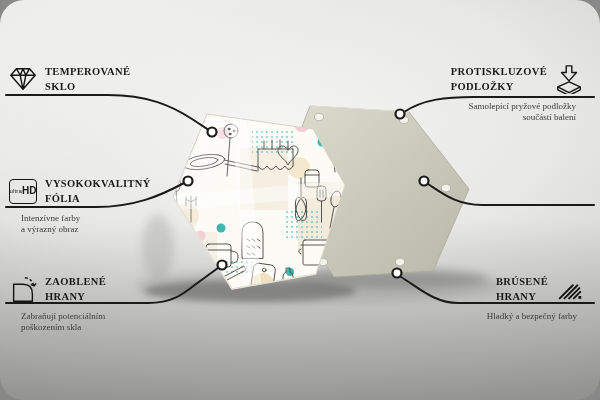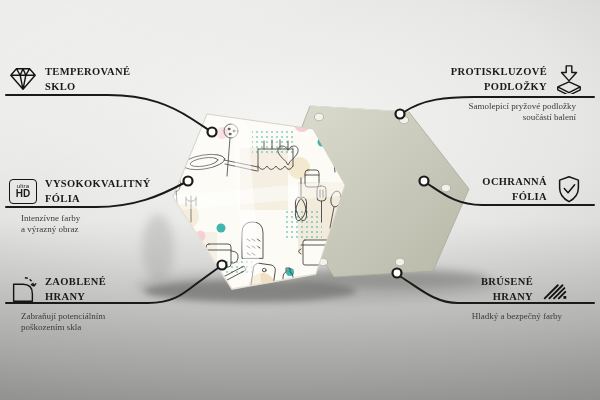--- a/index.html
+++ b/index.html
@@ -3,33 +3,34 @@
 <meta charset="utf-8">
 <style>
   html,body{margin:0;padding:0;background:#888;}
   #scene{
     position:relative;width:600px;height:400px;overflow:hidden;
     font-family:"Liberation Serif", serif;
     background:
       linear-gradient(180deg, rgba(0,0,0,0) 55%, rgba(70,70,70,0.38) 100%),
       linear-gradient(150deg, rgba(255,255,255,0.4) 0%, rgba(255,255,255,0) 28%),
       radial-gradient(ellipse 130% 95% at 45% 30%, #f4f4f2 0%, #e7e7e5 38%, #cfcfcd 68%, #ababa9 100%);
+    border-radius: 24px;
   }
   svg.art{position:absolute;left:0;top:0;}
   .feature{position:absolute;width:160px;color:#1a1a1a;}
   .f-head{display:flex;align-items:center;gap:7px;height:34px;}
   .f-head.rev{justify-content:flex-end;}
   .f-icon{flex:0 0 auto;width:30px;height:30px;display:flex;align-items:center;justify-content:center;}
   .f-icon svg{width:30px;height:30px;}
   .f-title{font-weight:bold;font-size:10.5px;line-height:15px;letter-spacing:.35px;white-space:nowrap;}
-  .right .f-title{text-align:right;}
+  .right .f-title{}
   .f-desc{font-size:9px;line-height:10.5px;color:#3c3c3c;margin-top:5px;}
   .left  .f-desc{padding-left:13px;}
   .right .f-desc{text-align:right;padding-right:16px;}
-  .uhd{display:inline-flex;flex-direction:column;align-items:center;justify-content:center;
+  .uhd{display:inline-flex;flex-direction:row;align-items:center;justify-content:center;
        width:26px;height:23px;border:1.6px solid #141414;border-radius:4px;
        font-family:"Liberation Sans", sans-serif;background:transparent;}
   .uhd .u-small{font-size:6px;line-height:6px;letter-spacing:.2px;}
   .uhd .u-big{font-size:10px;line-height:10px;font-weight:bold;}
 </style>
 </head>
 <body>
 
 <div id="scene">
 
@@ -254,35 +255,23 @@
         </svg>
       </span>
     </div>
     <div class="f-desc">
       <div>Samolepicí pryžové podložky</div>
       <div>součástí balení</div>
     </div>
   </div>
 
   <div class="feature right" style="right:8px;top:172px">
-    <div class="f-head rev">
-      <div class="f-title">
-        <div>OCHRANNÁ</div>
-        <div>FÓLIA</div>
-      </div>
-      <span class="f-icon" style="margin-right:8px">
-        <svg viewBox="0 0 32 32" fill="none" stroke="#141414" stroke-width="1.6" stroke-linejoin="round" stroke-linecap="round">
-          <path d="M16,3 l10,3.5 v8.5 c0,8 -5,12 -10,14.5 c-5,-2.5 -10,-6.5 -10,-14.5 v-8.5 z"></path>
-          <path d="M11,15.5 l4,4.5 7,-8.5"></path>
-        </svg>
-      </span>
-    </div>
-  </div>
-
-  <div class="feature right" style="right:22px;top:272px">
+  </div>
+
+  <div class="feature right" style="right:7px;top:272px">
     <div class="f-head rev">
       <div class="f-title">
         <div>BRÚSENÉ</div>
         <div>HRANY</div>
       </div>
       <span class="f-icon" style="margin-right:8px">
         <svg viewBox="0 0 32 32" fill="none" stroke="#141414" stroke-width="2" stroke-linecap="round">
           <path d="M5,26 L19,12"></path>
             <path d="M10,26 L24,12"></path>
             <path d="M15,26 L26,15"></path>

